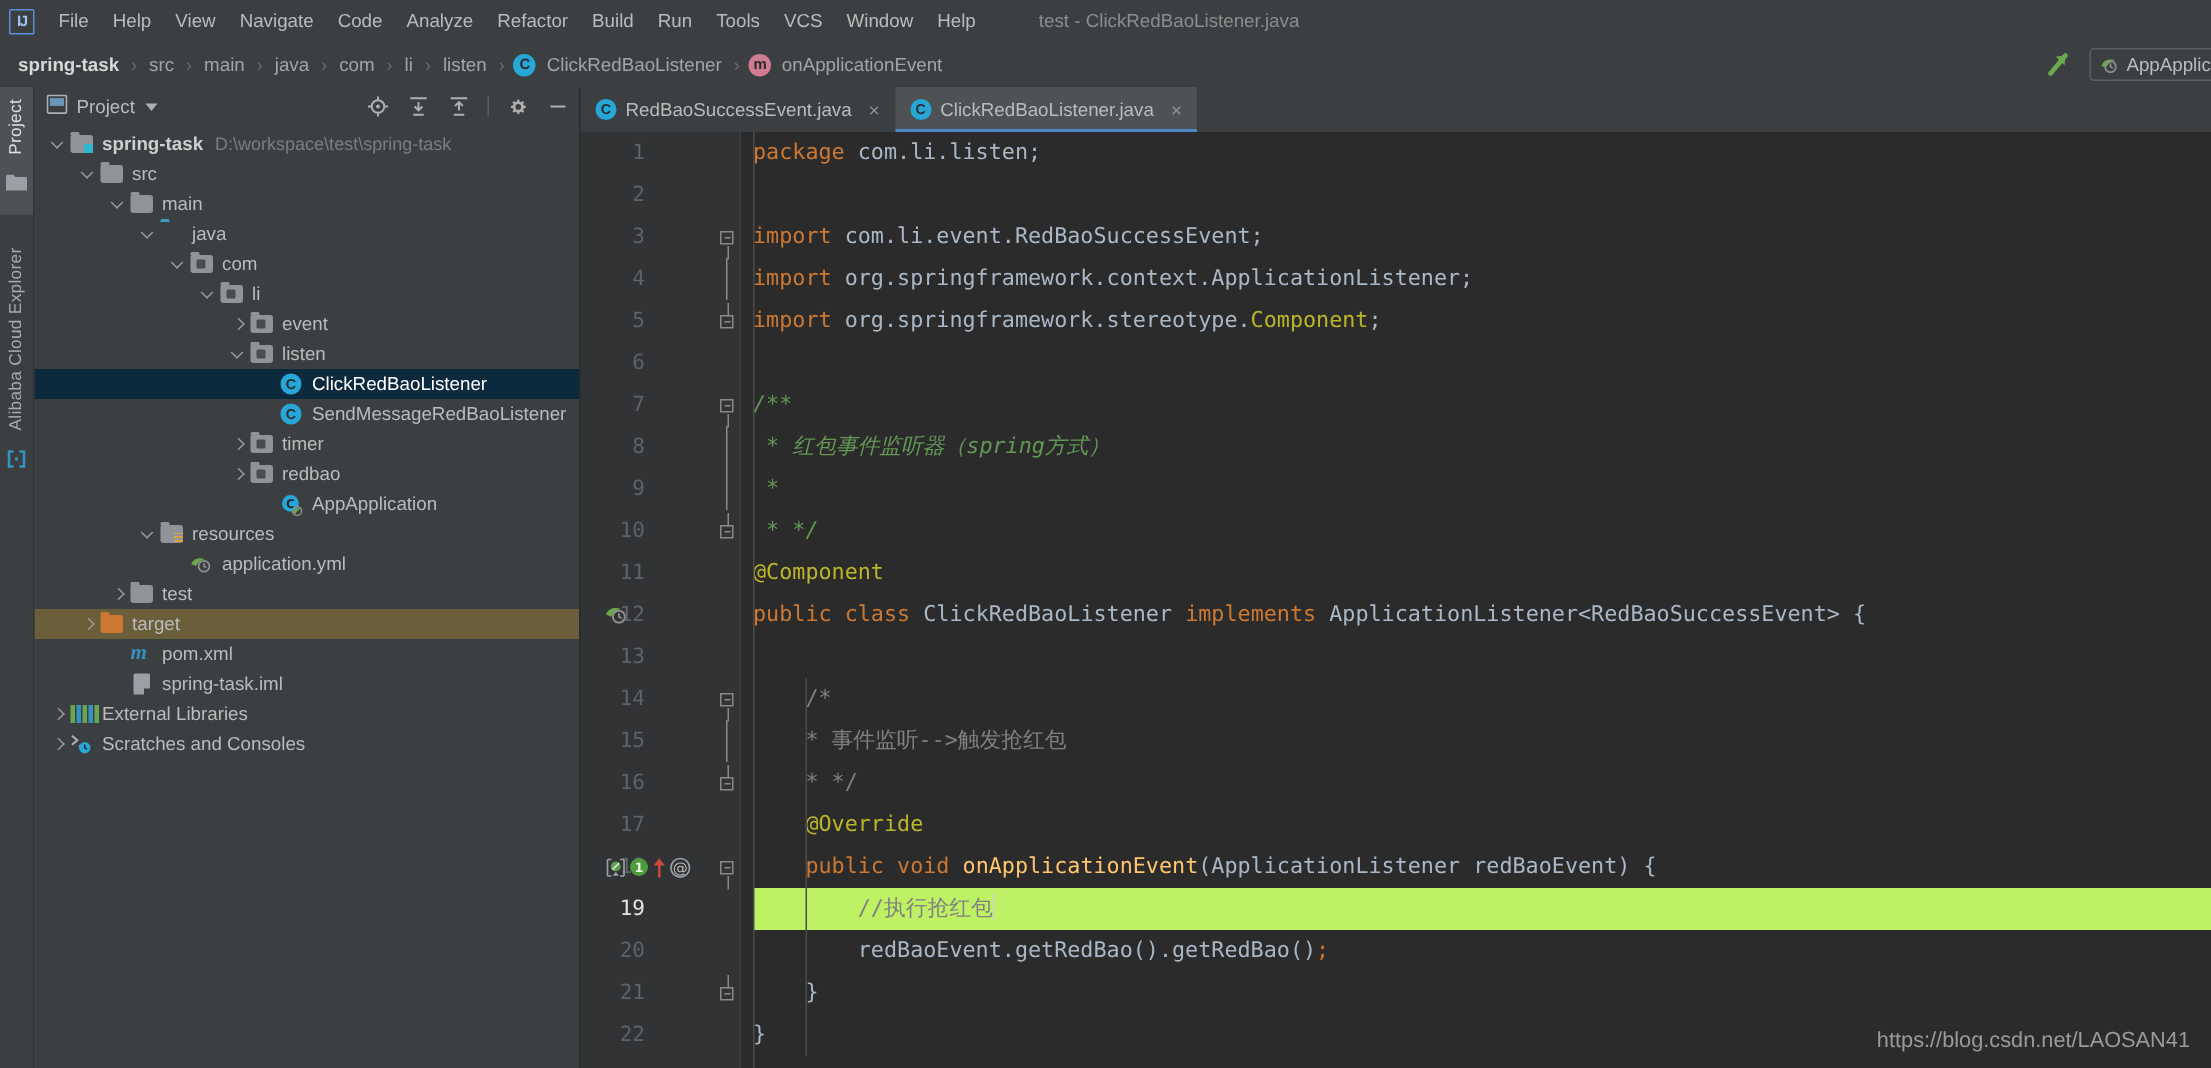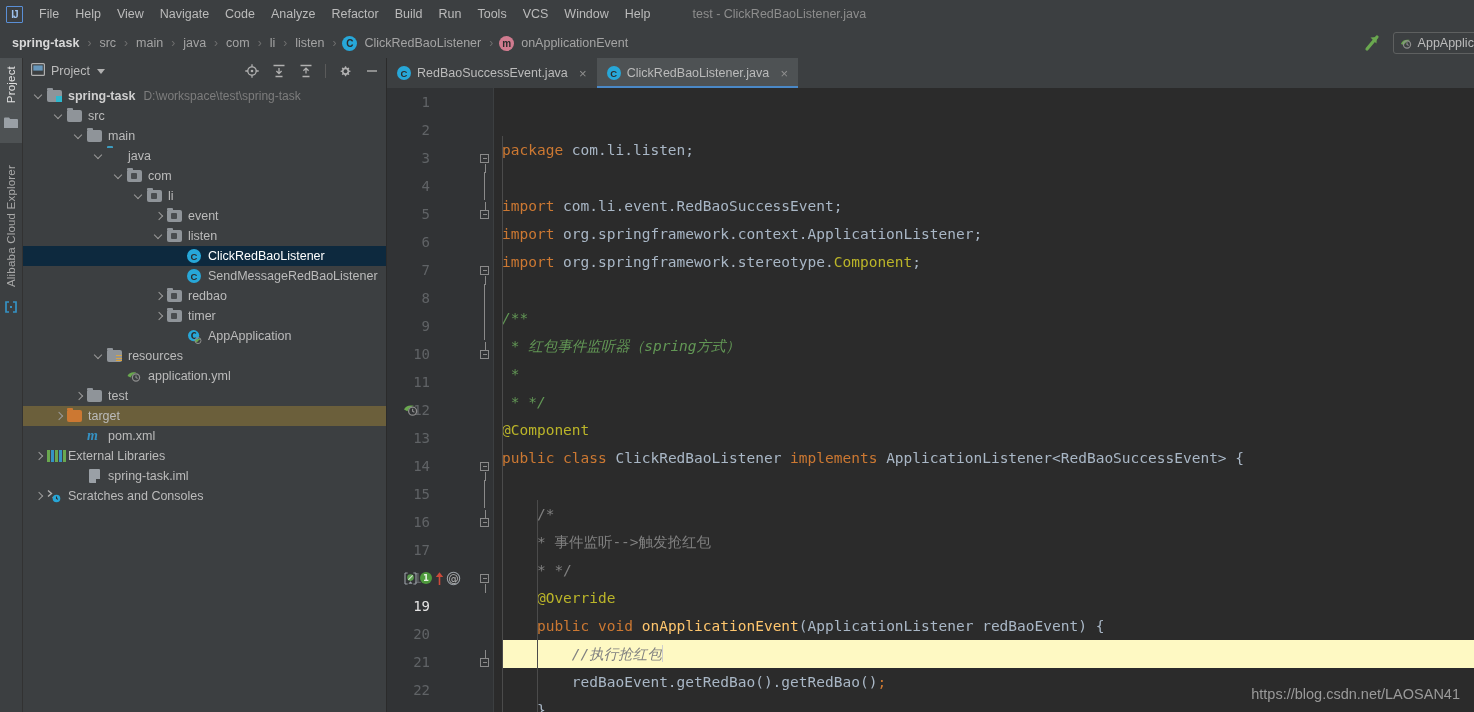--- a/index.html
+++ b/index.html
@@ -217,24 +217,23 @@
   .fold-bot::after {
     content:''; position:absolute; left:3.5px; top:-9px; width:1px; height:9px; background:#8a8a8a;
   }
   .fold-line { width:9px; height:28px; position:relative; }
   .fold-line::after { content:''; position:absolute; left:4px; top:0; width:1px; height:28px; background:#8a8a8a; }
 
   #code {
     flex: 1; position: relative; overflow: hidden;
     font-family: "DejaVu Sans Mono", monospace; font-size: 14.5px;
     padding-left: 8px;
-    margin-top: 48px;
   }
   .cl { height: 28px; line-height: 28px; white-space: pre; color: #a9b7c6; }
-  .cl.current { background: #fef9c3; font-style: italic; }
+  .cl.current { background: #bef264; }
   .kw { color: #cc7832; }
   .ann { color: #bbb529; }
   .type-hi { color: #bbb529; }
   .doc { color: #629755; font-style: italic; }
   .cmt { color: #808080; }
   .id { color: #a9b7c6; }
   .fn { color: #ffc66d; }
   .caret {
     display: inline-block; width: 1px; height: 17px; background: #cfcfcf;
     vertical-align: -3px; margin-left: 0px;
@@ -472,28 +471,28 @@
           <span class="node-ico">
             <span class="c-badge">C</span>
           </span>
           <span class="node-label">SendMessageRedBaoListener</span>
         </div>
         <div class="tree-row" style="padding-left: 130px;">
           <span class="arrow right"></span>
           <span class="node-ico">
             <span class="f-pkg"></span>
           </span>
-          <span class="node-label">redbao</span>
+          <span class="node-label">timer</span>
         </div>
         <div class="tree-row" style="padding-left: 130px;">
           <span class="arrow right"></span>
           <span class="node-ico">
             <span class="f-pkg"></span>
           </span>
-          <span class="node-label">timer</span>
+          <span class="node-label">redbao</span>
         </div>
         <div class="tree-row" style="padding-left: 150px;">
           <span class="arrow "></span>
           <span class="node-ico">
             <svg class="m-badge" viewBox="0 0 15 15">
               <circle cx="6.6" cy="6.6" r="5.6" fill="#27a7d8"></circle>
               <text x="6.6" y="9.6" font-size="8" font-weight="bold" fill="#2b2b2b" text-anchor="middle" font-family="DejaVu Sans">C</text>
               <path d="M7.5 12.5 C8.4 10.2 11.2 9.4 14 10 C12 10.8 10.6 12.2 10 13.6 Z" fill="#6aa84f"></path>
               <circle cx="11" cy="11.6" r="3" fill="none" stroke="#8d8d8d" stroke-width="1"></circle>
             </svg>
@@ -532,39 +531,39 @@
           </span>
           <span class="node-label">target</span>
         </div>
         <div class="tree-row" style="padding-left: 50px;">
           <span class="arrow "></span>
           <span class="node-ico">
             <span style="position:absolute;top:0;left:0;color:#3592c4;font:italic bold 14px 'Liberation Serif',serif;">m</span>
           </span>
           <span class="node-label">pom.xml</span>
         </div>
+        <div class="tree-row" style="padding-left: 50px;">
+          <span class="arrow "></span>
+          <span class="node-ico">
+            <span class="iml-ico"></span>
+          </span>
+          <span class="node-label">spring-task.iml</span>
+        </div>
         <div class="tree-row" style="padding-left: 10px;">
           <span class="arrow right"></span>
           <span class="node-ico">
             <span class="lib-ico">
               <i style="background:#6aa84f"></i>
               <i style="background:#3592c4"></i>
               <i style="background:#6aa84f"></i>
               <i style="background:#3592c4"></i>
               <i style="background:#6aa84f"></i>
             </span>
           </span>
           <span class="node-label">External Libraries</span>
-        </div>
-        <div class="tree-row" style="padding-left: 50px;">
-          <span class="arrow "></span>
-          <span class="node-ico">
-            <span class="iml-ico"></span>
-          </span>
-          <span class="node-label">spring-task.iml</span>
         </div>
         <div class="tree-row" style="padding-left: 10px;">
           <span class="arrow right"></span>
           <span class="node-ico">
             <svg class="sc-ico" viewBox="0 0 14 14">
               <path d="M1 1.5 L4.5 4.5 L1 7.5" stroke="#b0b0b0" stroke-width="1.4" fill="none"></path>
               <path d="M5.5 8.5 H11" stroke="#b0b0b0" stroke-width="1.4"></path>
               <circle cx="9.5" cy="9.5" r="3.8" fill="#27a7d8"></circle>
               <path d="M9.5 7.4 L9.5 9.5 L11 10.4" stroke="#2b2b2b" stroke-width="1.1" fill="none"></path>
             </svg>

